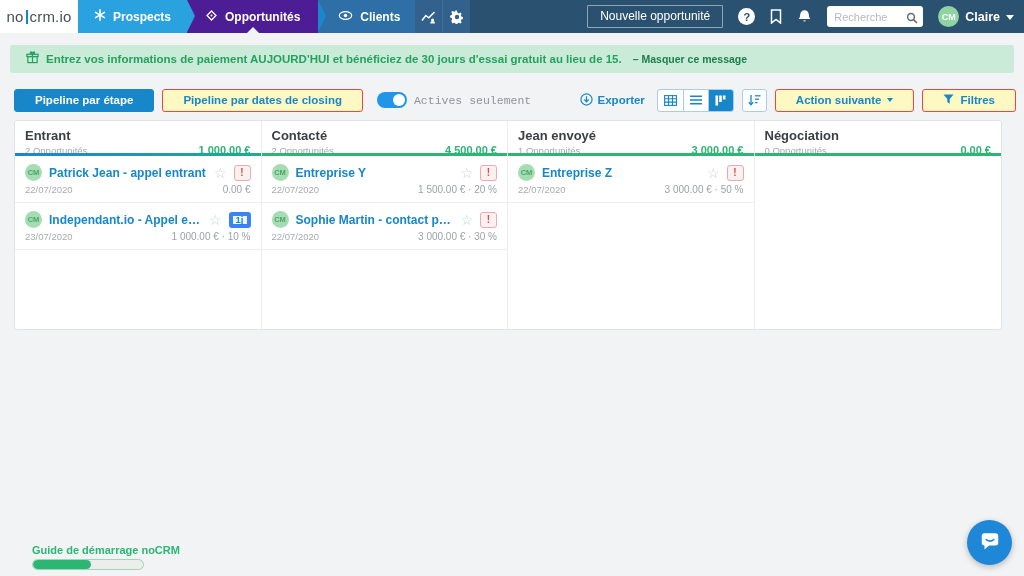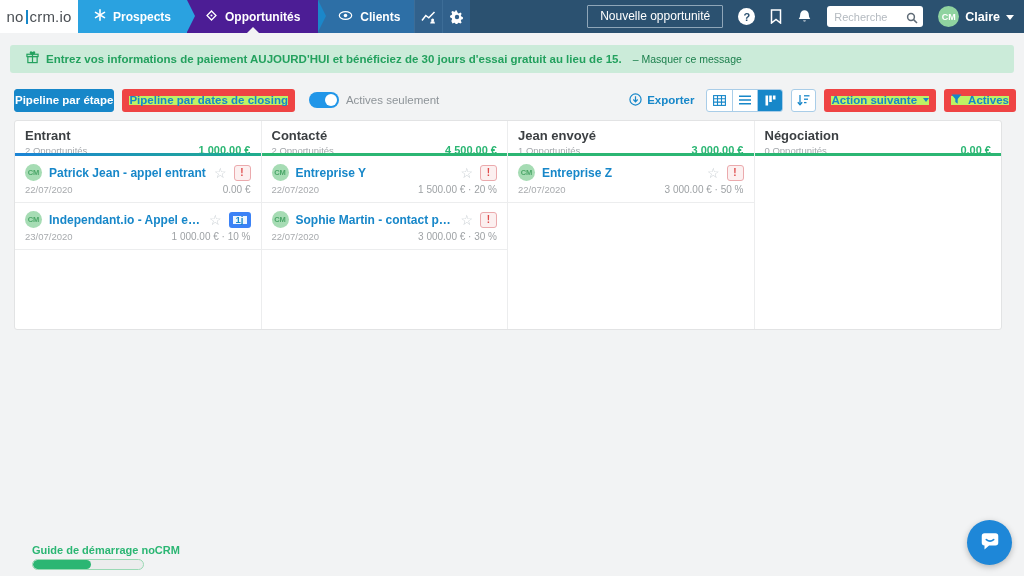--- a/index.html
+++ b/index.html
@@ -31,29 +31,29 @@
   .searchbox .mag { position:absolute; right:5px; top:4px; }
   .user { display:flex; align-items:center; gap:6px; cursor:pointer; }
   .avatar-nav { width:21px; height:21px; border-radius:50%; background:#8FD3A0; color:#fff; font-size:9px; font-weight:bold; display:flex; align-items:center; justify-content:center; }
   .username { color:#fff; font-size:12.5px; font-weight:bold; }
   .caret { display:inline-block; width:0; height:0; border-left:4px solid transparent; border-right:4px solid transparent; border-top:5px solid currentColor; }
   .user .caret { color:#fff; margin-top:1px; }
 
   
   .banner { position:absolute; left:10px; right:10px; top:45px; height:28px; background:#CBEBD9; border-radius:3px; display:flex; align-items:center; padding:0 16px; gap:7px; }
   .banner-text { color:#23A15E; font-size:11.5px; font-weight:600; }
-  .banner-dismiss { color:#1B7F4C; font-size:10.5px; font-weight:normal; cursor:pointer; margin-left:4px; text-decoration:none; }
+  .banner-dismiss { color:#1B7F4C; font-size:10.5px; font-weight:bold; cursor:pointer; margin-left:4px; text-decoration:none; }
 
   
   .toolbar { position:absolute; left:14px; right:8px; top:88px; height:24px; display:flex; align-items:center; justify-content:space-between; }
   .tb-left, .tb-right { display:flex; align-items:center; gap:8px; }
-  .btn { height:23px; border-radius:3px; font-size:11.5px; font-weight:bold; font-family:inherit; display:inline-flex; align-items:center; gap:6px; cursor:pointer; padding:0 0; }
+  .btn { height:23px; border-radius:3px; font-size:11.5px; font-weight:bold; font-family:inherit; display:inline-flex; align-items:center; gap:6px; cursor:pointer; padding:0 20px; }
   .btn-primary { background:#1787C9; border:1px solid #1787C9; color:#fff; }
-  .btn-outline { background:#bef264; border:7px solid #ef4444; color:#1787C9;text-align:right; }
-  .toggle-wrap { display:flex; align-items:center; gap:7px; margin-left:6px; cursor:pointer; }
+  .btn-outline { background:#fef9c3; border:1px solid #ef4444; color:#1787C9;text-align:right; }
+  .toggle-wrap { display:flex; align-items:center; gap:7px; margin-left:6px; cursor:pointer;font-family:Liberation Mono, monospace; }
   .toggle { position:relative; width:30px; height:16px; border-radius:8px; background:#2196E8; }
   .toggle .knob { position:absolute; top:2px; width:12px; height:12px; border-radius:50%; background:#fff; }
   .toggle.on .knob { right:2px; }
   .toggle-label { font-size:11.5px; color:#8E9499; }
   .export-link { display:flex; align-items:center; gap:5px; color:#1787C9; font-size:11.5px; font-weight:bold; cursor:pointer; margin-right:4px; }
   .viewgroup { display:flex; background:#fff; border:1px solid #A9CDE8; border-radius:3px; overflow:hidden; }
   .viewbtn { width:25px; height:21px; display:flex; align-items:center; justify-content:center; cursor:pointer; border-left:1px solid #A9CDE8; }
   .viewbtn:first-child { border-left:none; }
   .viewbtn.sel { background:#1787C9; }
   .sortbtn { width:25px; height:23px; background:#fff; border:1px solid #A9CDE8; border-radius:3px; display:flex; align-items:center; justify-content:center; cursor:pointer; }
@@ -257,21 +257,21 @@
       <button class="btn btn-outline">
         <span>Action suivante</span>
         <span class="caret"></span>
       </button>
       <button class="btn btn-outline">
         <span>
           <svg width="11" height="11" viewBox="0 0 11 11">
               <path d="M0.5 0.5h10L6.7 5v4.8L4.3 8V5z" fill="#1787C9"></path>
             </svg>
         </span>
-        <span>Actives</span>
+        <span>Filtres</span>
       </button>
     </div>
   </div>
 
   <div class="board" id="board">
       <div class="col">
         <div class="col-head">
           <div class="col-title">Entrant</div>
           <div class="col-sub">
             <span class="col-count">2 Opportunités</span>

